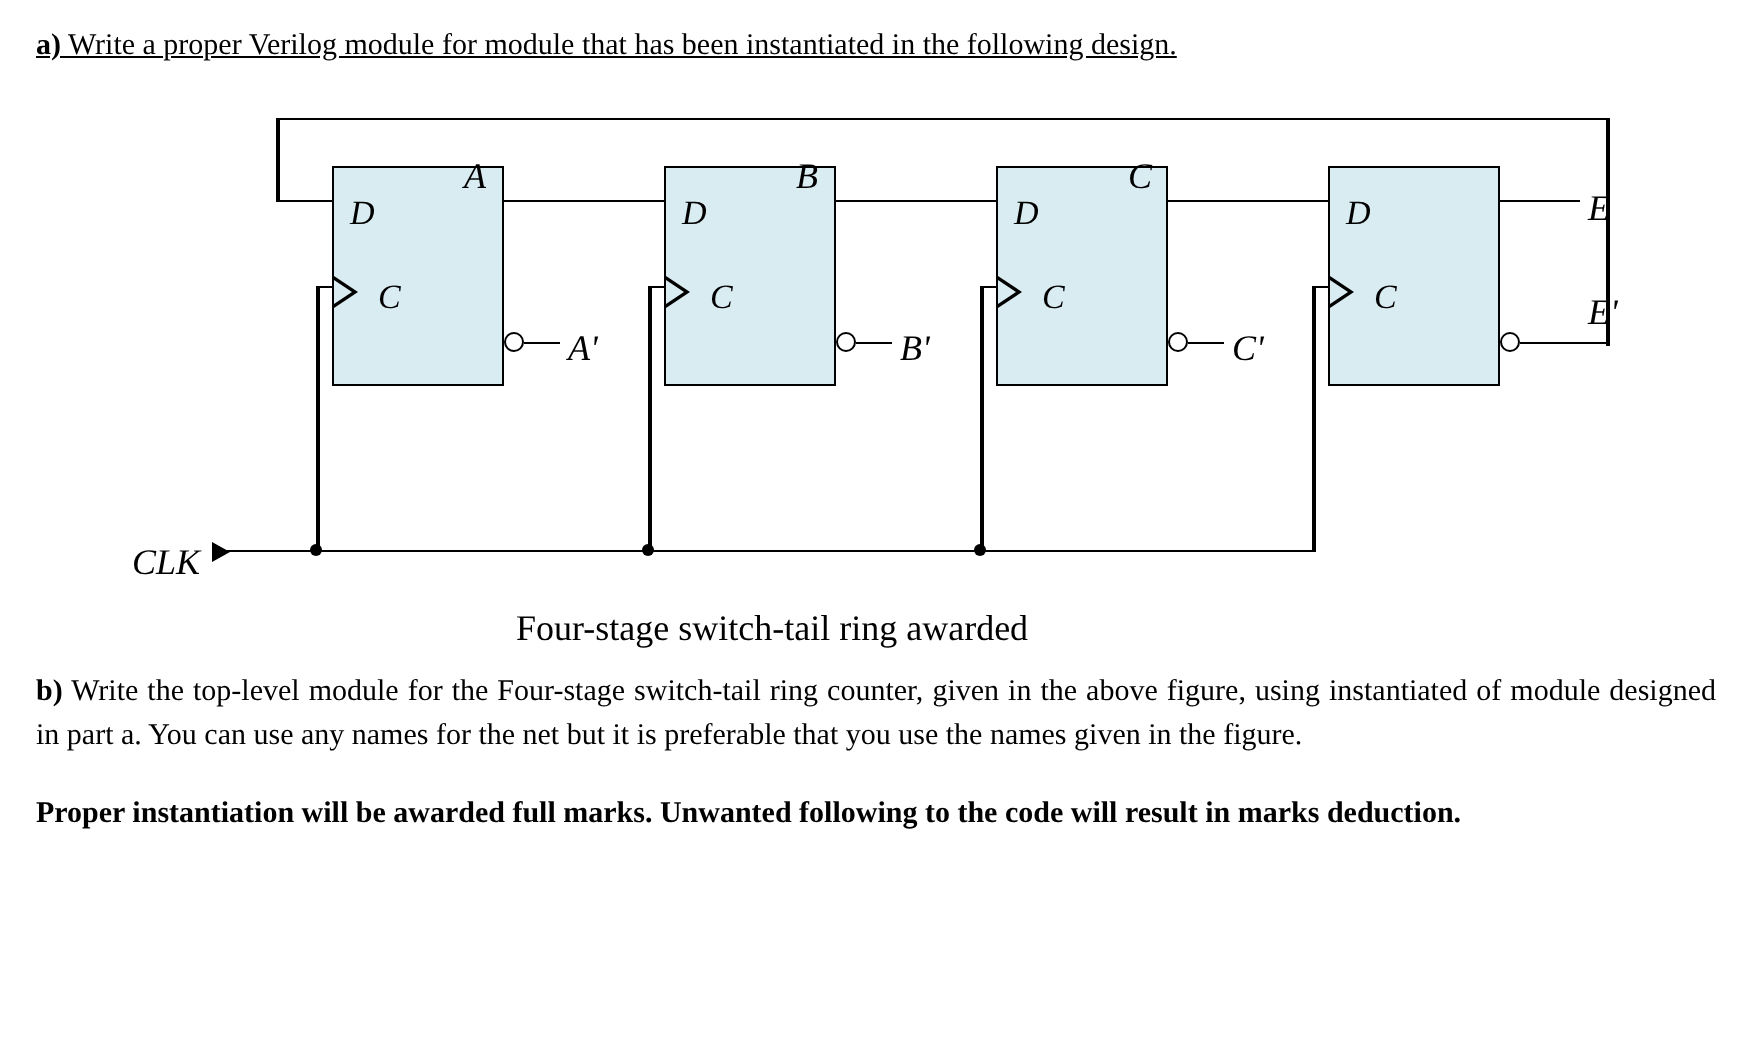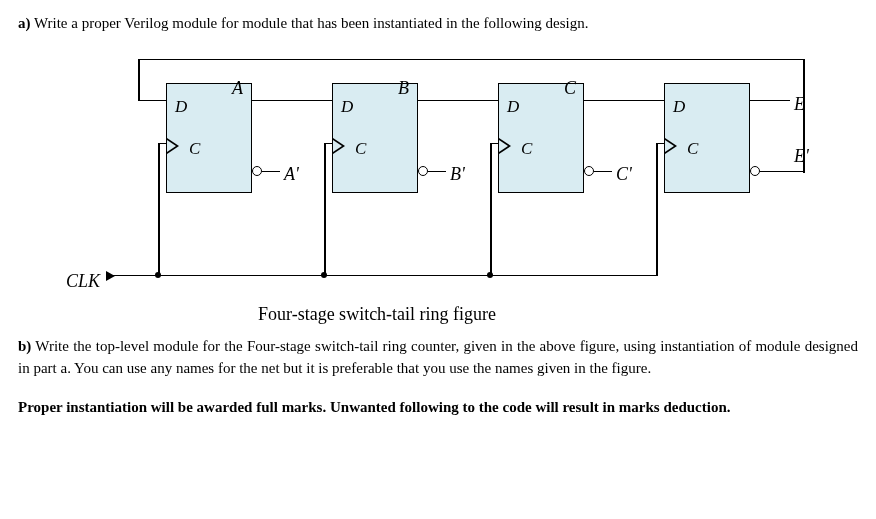--- a/index.html
+++ b/index.html
@@ -5,21 +5,21 @@
     * { margin: 0; padding: 0; box-sizing: border-box; }
     body {
       font-family: 'Times New Roman', Times, serif;
       font-size: 15px;
       line-height: 1.5;
       color: #000;
       background: #fff;
       padding: 12px 18px;
       width: 876px;
     }
-    .question-line { margin-bottom: 18px; }
+    .question-line { margin-bottom: 18px; text-decoration: underline; }
     .bold { font-weight: bold; }
     .figure-area {
       position: relative;
       width: 760px;
       height: 270px;
       margin: 0 auto 10px auto;
     }
     .ff {
       position: absolute;
       width: 86px;
@@ -180,21 +180,21 @@
   <div class="wire wire-h" style="left:266px; top:90px; width:8px;"></div>
   <div class="dot" style="left:263px; top:219px;"></div>
 
   <div class="wire wire-v" style="left:432px; top:90px; height:133px;"></div>
   <div class="wire wire-h" style="left:432px; top:90px; width:8px;"></div>
   <div class="dot" style="left:429px; top:219px;"></div>
 
   <div class="wire wire-v" style="left:598px; top:90px; height:133px;"></div>
   <div class="wire wire-h" style="left:598px; top:90px; width:8px;"></div>
 
-  <div class="caption">Four-stage switch-tail ring figure</div>
+  <div class="caption">Four-stage switch-tail ring awarded</div>
 </div>
 
 <p class="part-b">
   <span class="bold">b)</span>
-  <span>Write the top-level module for the Four-stage switch-tail ring counter, given in the above figure, using instantiation of module designed in part a. You can use any names for the net but it is preferable that you use the names given in the figure.</span>
+  <span>Write the top-level module for the Four-stage switch-tail ring counter, given in the above figure, using instantiated of module designed in part a. You can use any names for the net but it is preferable that you use the names given in the figure.</span>
 </p>
 
 <p class="final-note">Proper instantiation will be awarded full marks. Unwanted following to the code will result in marks deduction.</p>
 
 </body></html>

